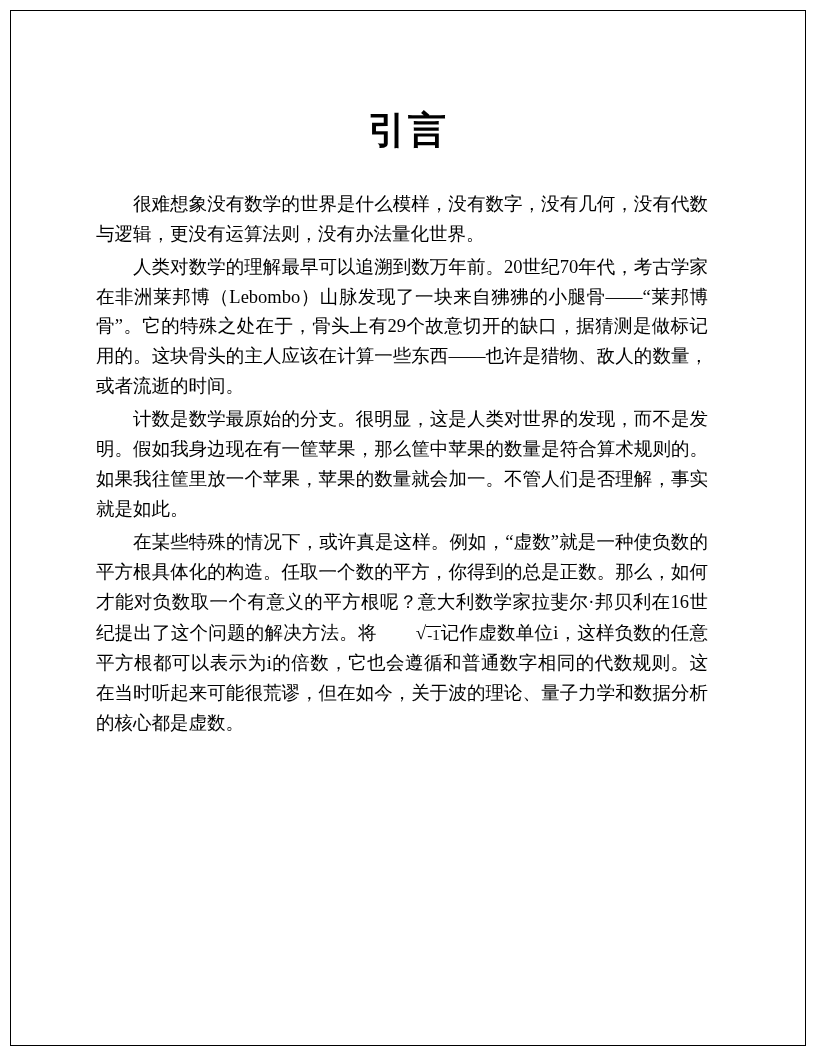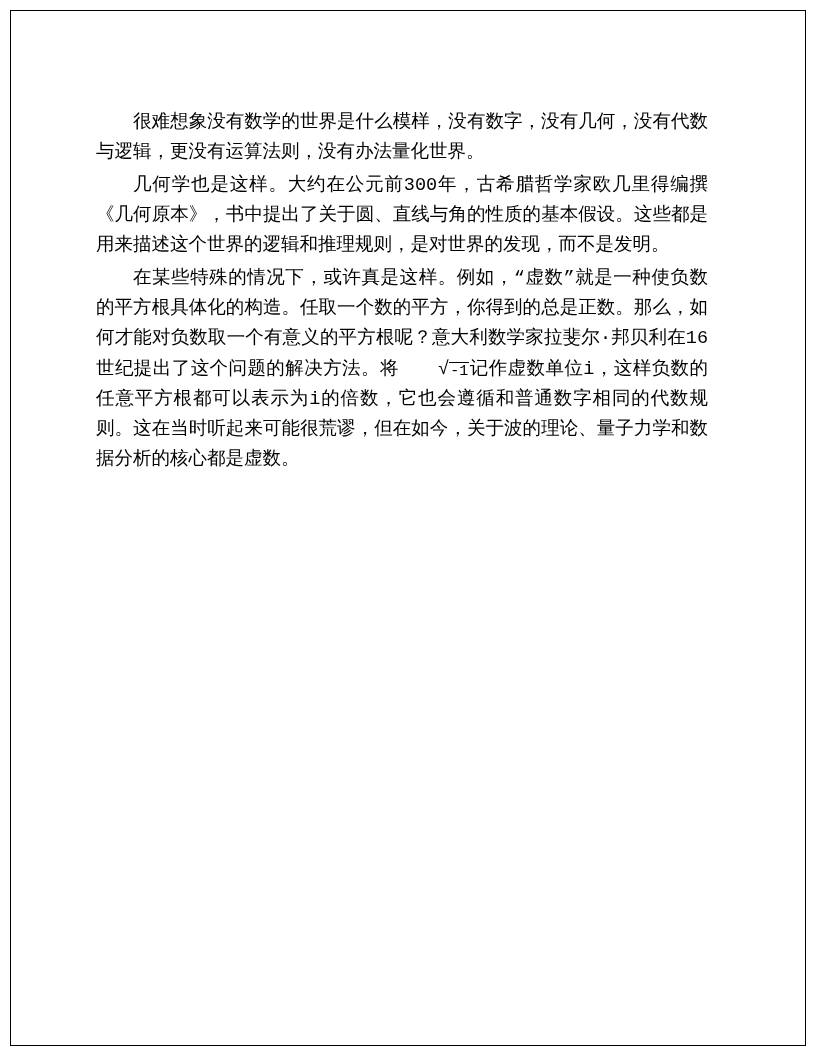--- a/index.html
+++ b/index.html
@@ -39,21 +39,21 @@
   .doc-title {
     font-family: "DejaVu Sans", "Liberation Sans", sans-serif;
     font-weight: bold;
     font-size: 38px;
     line-height: 1.2;
     text-align: center;
     letter-spacing: 2px;
     margin: 0 0 36px 0;
   }
   .para {
-    font-family: Liberation Mono, monospace;
+    font-family: Liberation Serif, serif;
     font-size: 18.5px;
     line-height: 1.62;
     text-align: justify;
     text-justify: inter-ideograph;
     margin: 0 12px 3px 0;
     text-indent: 2em;
     word-break: break-all;
   }
   .para.last {
     margin-bottom: 0;
@@ -77,20 +77,22 @@
   }
 </style>
 </head>
 <body>
 
 <div class="page">
   <div class="page-border"></div>
 
   <div class="content">
 
+    <h1 class="doc-title">引言</h1>
 
     <p class="para">很难想象没有数学的世界是什么模样，没有数字，没有几何，没有代数与逻辑，更没有运算法则，没有办法量化世界。</p>
-    <p class="para">几何学也是这样。大约在公元前300年，古希腊哲学家欧几里得编撰《几何原本》，书中提出了关于圆、直线与角的性质的基本假设。这些都是用来描述这个世界的逻辑和推理规则，是对世界的发现，而不是发明。</p>
+    <p class="para">人类对数学的理解最早可以追溯到数万年前。20世纪70年代，考古学家在非洲莱邦博（Lebombo）山脉发现了一块来自狒狒的小腿骨——“莱邦博骨”。它的特殊之处在于，骨头上有29个故意切开的缺口，据猜测是做标记用的。这块骨头的主人应该在计算一些东西——也许是猎物、敌人的数量，或者流逝的时间。</p>
+    <p class="para">计数是数学最原始的分支。很明显，这是人类对世界的发现，而不是发明。假如我身边现在有一筐苹果，那么筐中苹果的数量是符合算术规则的。如果我往筐里放一个苹果，苹果的数量就会加一。不管人们是否理解，事实就是如此。</p>
 
     <p class="para last"><span>在某些特殊的情况下，或许真是这样。例如，“虚数”就是一种使负数的平方根具体化的构造。任取一个数的平方，你得到的总是正数。那么，如何才能对负数取一个有意义的平方根呢？意大利数学家拉斐尔·邦贝利在16世纪提出了这个问题的解决方法。将</span><span class="radical"><span class="sign">√</span><span class="rad-body">-1</span></span><span>记作虚数单位i，这样负数的任意平方根都可以表示为i的倍数，它也会遵循和普通数字相同的代数规则。这在当时听起来可能很荒谬，但在如今，关于波的理论、量子力学和数据分析的核心都是虚数。</span></p>
 
   </div>
 </div>
 
 </body></html>

